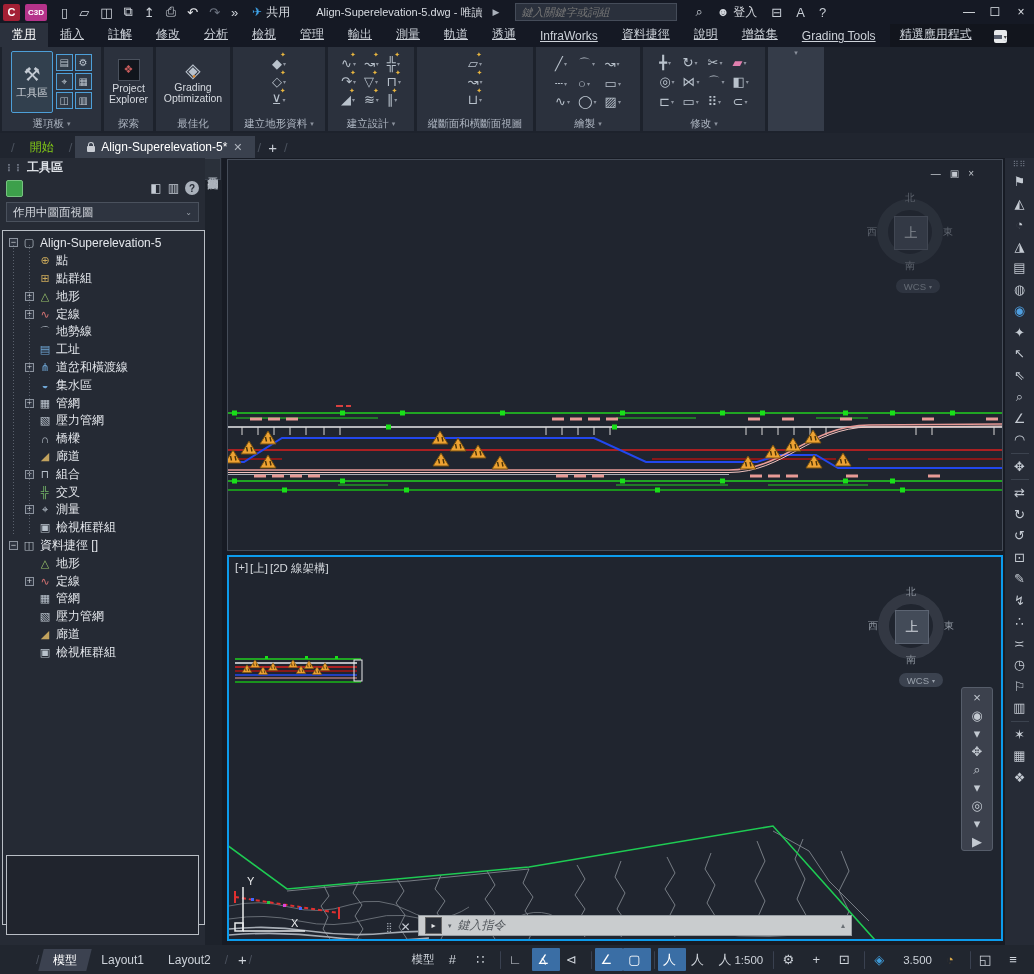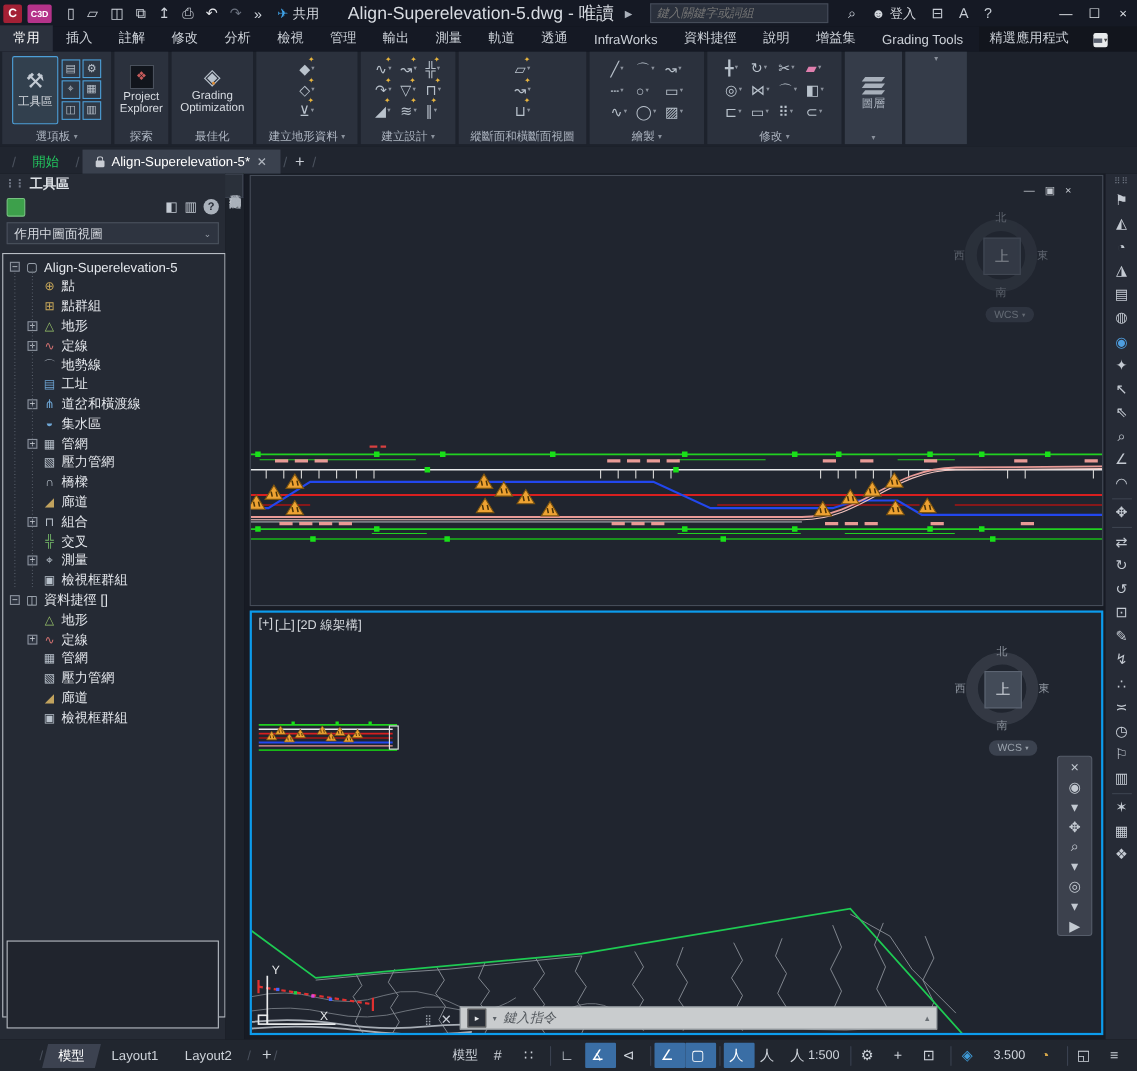--- a/index.html
+++ b/index.html
@@ -11,32 +11,32 @@
   .titlebar{left:0;top:0;width:1034px;height:24px;background:#151924;display:flex;align-items:center;gap:2px;}
   .badge{width:17px;height:17px;border-radius:2px;display:flex;align-items:center;justify-content:center;
          font-weight:bold;color:#fff;font-size:11px;margin-left:3px;}
   .badge.c{background:#a32035;}
   .badge.c3d{background:#b5338a;font-size:8px;width:22px;}
   .qa{display:flex;align-items:center;gap:1px;margin-left:8px;}
   .qa-btn{display:flex;align-items:center;padding:0 4px;height:20px;color:#cfd4db;font-size:13px;cursor:default;}
   .qa-btn .car{font-size:7px;color:#9aa1ab;margin-left:2px;}
   .qa-btn.dis{color:#6c7380;}
   .share{display:flex;align-items:center;gap:4px;margin-left:6px;color:#d6dae0;}
-  .tb-title{margin-left:24px;color:#d8dce2;font-size:16px;white-space:nowrap;}
+  .tb-title{margin-left:24px;color:#d8dce2;font-size:11px;white-space:nowrap;}
   .tb-flyout{color:#aab1bb;font-size:9px;margin-left:8px;}
   .tb-search{margin-left:14px;display:flex;align-items:center;gap:12px;}
   .tb-search input{width:150px;height:16px;background:#2a303c;border:1px solid #454c59;color:#9aa1ab;
         font-style:italic;font-size:11px;padding:0 5px;outline:none;font-family:inherit;}
   .tb-ico{padding:0 6px;color:#c6ccd4;font-size:13px;}
   .tb-ico .car{font-size:7px;color:#9aa1ab;margin-left:2px;}
   .signin{display:flex;align-items:center;gap:4px;color:#d2d6dc;padding:0 6px;}
   .winbtns{margin-left:auto;display:flex;}
   .winbtn{width:26px;height:24px;display:flex;align-items:center;justify-content:center;color:#dfe3e8;font-size:12px;}
   
-  .ribbontabs{left:0;top:24px;width:890px;height:23px;background:#151924;display:flex;align-items:flex-end;}
+  .ribbontabs{left:0;top:24px;width:890px;height:23px;background:#151924;display:flex;align-items:flex-end;text-decoration:underline;}
   .rtab{padding:3px 12px 4px;color:#ccd1d8;font-size:12px;white-space:nowrap;cursor:default;}
   .rtab.on{background:#2b313d;color:#fff;}
   .ribbon-toggle{width:22px;height:13px;background:#e8eaec;border-radius:2px;margin:0 0 4px 10px;
       display:flex;align-items:center;justify-content:center;gap:2px;}
   .ribbon-toggle i{width:8px;height:4px;background:#5a6170;display:block;}
   .ribbon-toggle .car{font-size:6px;color:#444;}
   
   .ribbon{left:0;top:47px;width:1034px;height:86px;background:#1d222c;display:flex;gap:3px;padding-left:2px;box-sizing:border-box;}
   .panel{background:#2b313d;height:84px;display:flex;flex-direction:column;box-sizing:border-box;}
   .panel .pbody{flex:1;display:flex;align-items:center;justify-content:center;gap:3px;padding:2px 3px;}
@@ -62,21 +62,21 @@
   .layers-ico{display:flex;flex-direction:column;gap:2px;margin-top:4px;}
   .layers-ico i{width:18px;height:4px;background:#a8b0bb;transform:skewX(-38deg);display:block;}
   .clip-ico{width:18px;height:20px;background:#b98e55;border-radius:2px;position:relative;margin-top:4px;}
   .clip-ico::before{content:'';position:absolute;left:5px;top:3px;width:11px;height:15px;background:#d7dade;}
   .clip-ico::after{content:'';position:absolute;left:5px;top:-2px;width:8px;height:3px;background:#9aa2ac;}
   .pe-ico{width:20px;height:20px;background:#11151c;border:1px solid #4a515d;display:flex;align-items:center;justify-content:center;font-size:11px;color:#c75b5b;}
   .go-ico{font-size:20px;color:#b9c2cc;position:relative;line-height:20px;}
   .go-ico::after{content:'●';position:absolute;left:7px;top:6px;font-size:6px;color:#e08a2e;}
   
   .filetabs{left:0;top:133px;width:1034px;height:25px;background:#20252f;display:flex;align-items:flex-end;gap:2px;padding-left:10px;box-sizing:border-box;}
-  .ftab{height:22px;display:flex;align-items:center;gap:6px;padding:0 12px;color:#22c55e;font-size:12px;}
+  .ftab{height:22px;display:flex;align-items:center;gap:6px;padding:0 12px;color:#84cc16;font-size:12px;}
   .ftab.on{background:#3a414e;color:#fff;margin-top:25px;}
   .fslash{color:#4a515d;font-size:13px;margin:0 1px 3px;}
   .lock{width:8px;height:6px;background:#c9cdd4;border-radius:1px;position:relative;margin-top:3px;}
   .lock::before{content:'';position:absolute;left:1px;top:-4px;width:4px;height:4px;border:1.5px solid #c9cdd4;border-bottom:none;border-radius:3px 3px 0 0;}
   .ftab .x{color:#aeb4bd;font-size:11px;}
   .fplus{color:#c9ced6;font-size:15px;margin:0 4px 2px;}
   
   .toolspace{left:0;top:158px;width:205px;height:787px;background:#262b35;box-sizing:border-box;}
   .ts-title{height:18px;display:flex;align-items:center;gap:5px;padding-left:4px;color:#dde1e6;font-size:12px;font-weight:bold;}
   .ts-title .grip{color:#707785;font-size:10px;letter-spacing:-1px;}
@@ -630,31 +630,20 @@
             <span class="car">▾</span>
           </div>
         </div>
     </div>
     <div class="plabel">
         <span>修改</span>
         <span class="car">▾</span>
       </div>
   </div>
 
-  <div class="panel tall" data-name="panel-layers">
-    <div class="pbody">
-      <div class="layers-ico" data-name="layers-icon">
-          <i></i>
-          <i></i>
-          <i></i>
-        </div>
-      <div class="plabel">圖層</div>
-    </div>
-    <div class="pcaret" data-name="panel-expand-caret">▾</div>
-  </div>
 
   <div class="panel tall" style="width:56px" data-name="panel-clipboard">
     <div class="pcaret" data-name="panel-expand-caret">▾</div>
   </div>
 </div>
 
 <div class="abs filetabs" data-name="file-tab-bar">
   <span class="fslash">/</span>
   <div class="ftab" data-name="file-tab-start">
       <span>開始</span>

